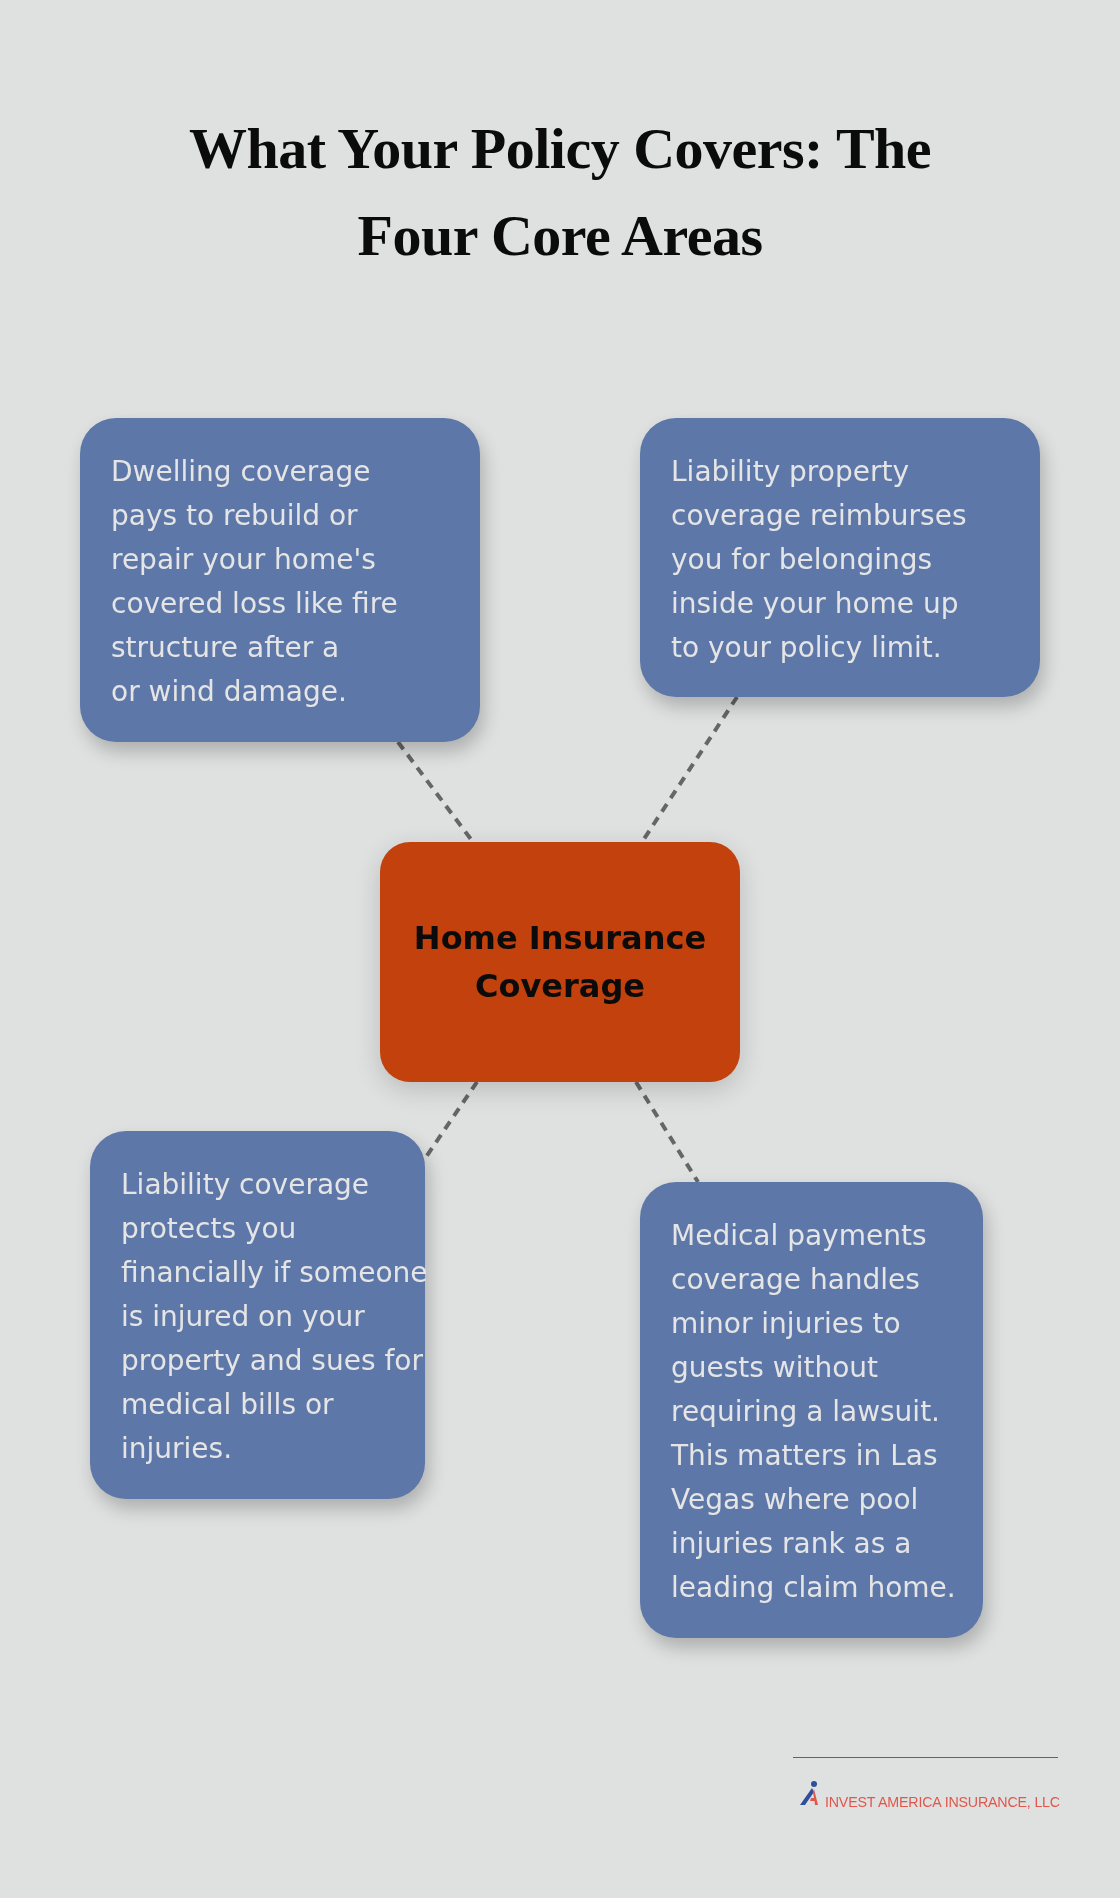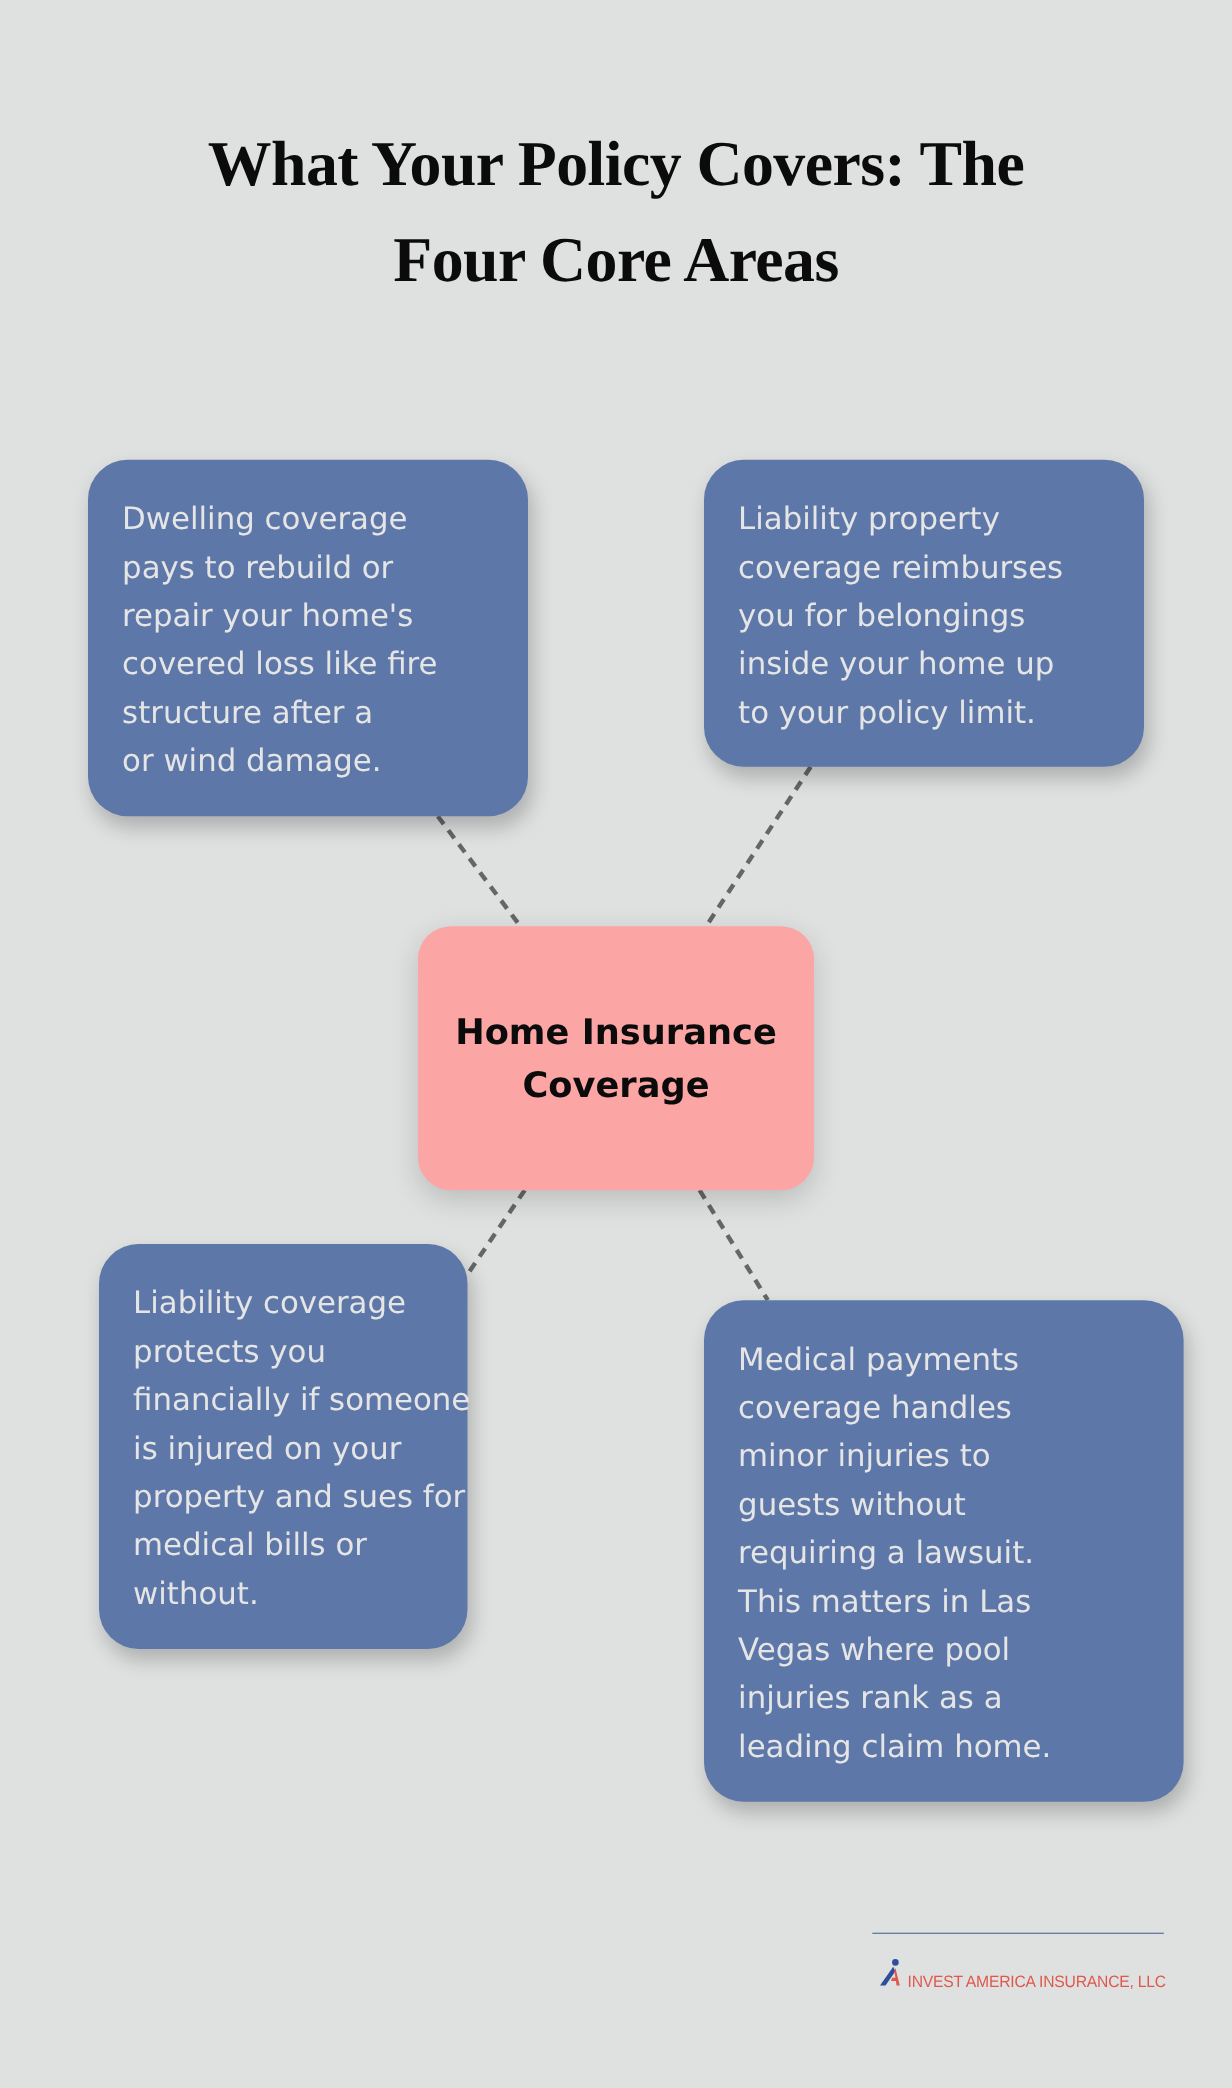--- a/index.html
+++ b/index.html
@@ -23,21 +23,21 @@
     border-radius: 36px;
     box-shadow: 4px 10px 18px rgba(0,0,0,0.22);
     color: #e5e5e5;
     box-sizing: border-box;
     padding: 32px 20px 28px 31px;
     font-size: 28px; line-height: 44px;
   }
   .card .line { display: block; white-space: nowrap; }
   .center {
     position: absolute; left: 380px; top: 842px; width: 360px; height: 240px;
-    background: #fca5a5; border-radius: 30px;
+    background: #c2410c; border-radius: 30px;
     box-shadow: 0 8px 26px rgba(0,0,0,0.16);
     display: flex; flex-direction: column; align-items: center; justify-content: center;
     font-weight: bold; font-size: 32px; line-height: 48px; color: #0b0b0b;
   }
   .center .line { display: block; white-space: nowrap; }
   .footer-rule {
     position: absolute; left: 793px; top: 1757px; width: 265px; height: 0;
     border-top: 1.5px solid #4a6694;
   }
   .logo {
@@ -89,24 +89,24 @@
   <span class="line">Coverage</span>
 </div>
 
 <div class="card" style="left:80px; top:1131px; width:335px; height:368px;margin-left:10px;">
   <span class="line">Liability coverage</span>
   <span class="line">protects you</span>
   <span class="line">financially if someone</span>
   <span class="line">is injured on your</span>
   <span class="line">property and sues for</span>
   <span class="line">medical bills or</span>
-  <span class="line">without.</span>
+  <span class="line">injuries.</span>
 </div>
 
-<div class="card" style="left:640px; top:1182px; width:436px; height:456px;">
+<div class="card" style="left:640px; top:1182px; width:343px; height:456px;">
   <span class="line">Medical payments</span>
   <span class="line">coverage handles</span>
   <span class="line">minor injuries to</span>
   <span class="line">guests without</span>
   <span class="line">requiring a lawsuit.</span>
   <span class="line">This matters in Las</span>
   <span class="line">Vegas where pool</span>
   <span class="line">injuries rank as a</span>
   <span class="line">leading claim home.</span>
 </div>

